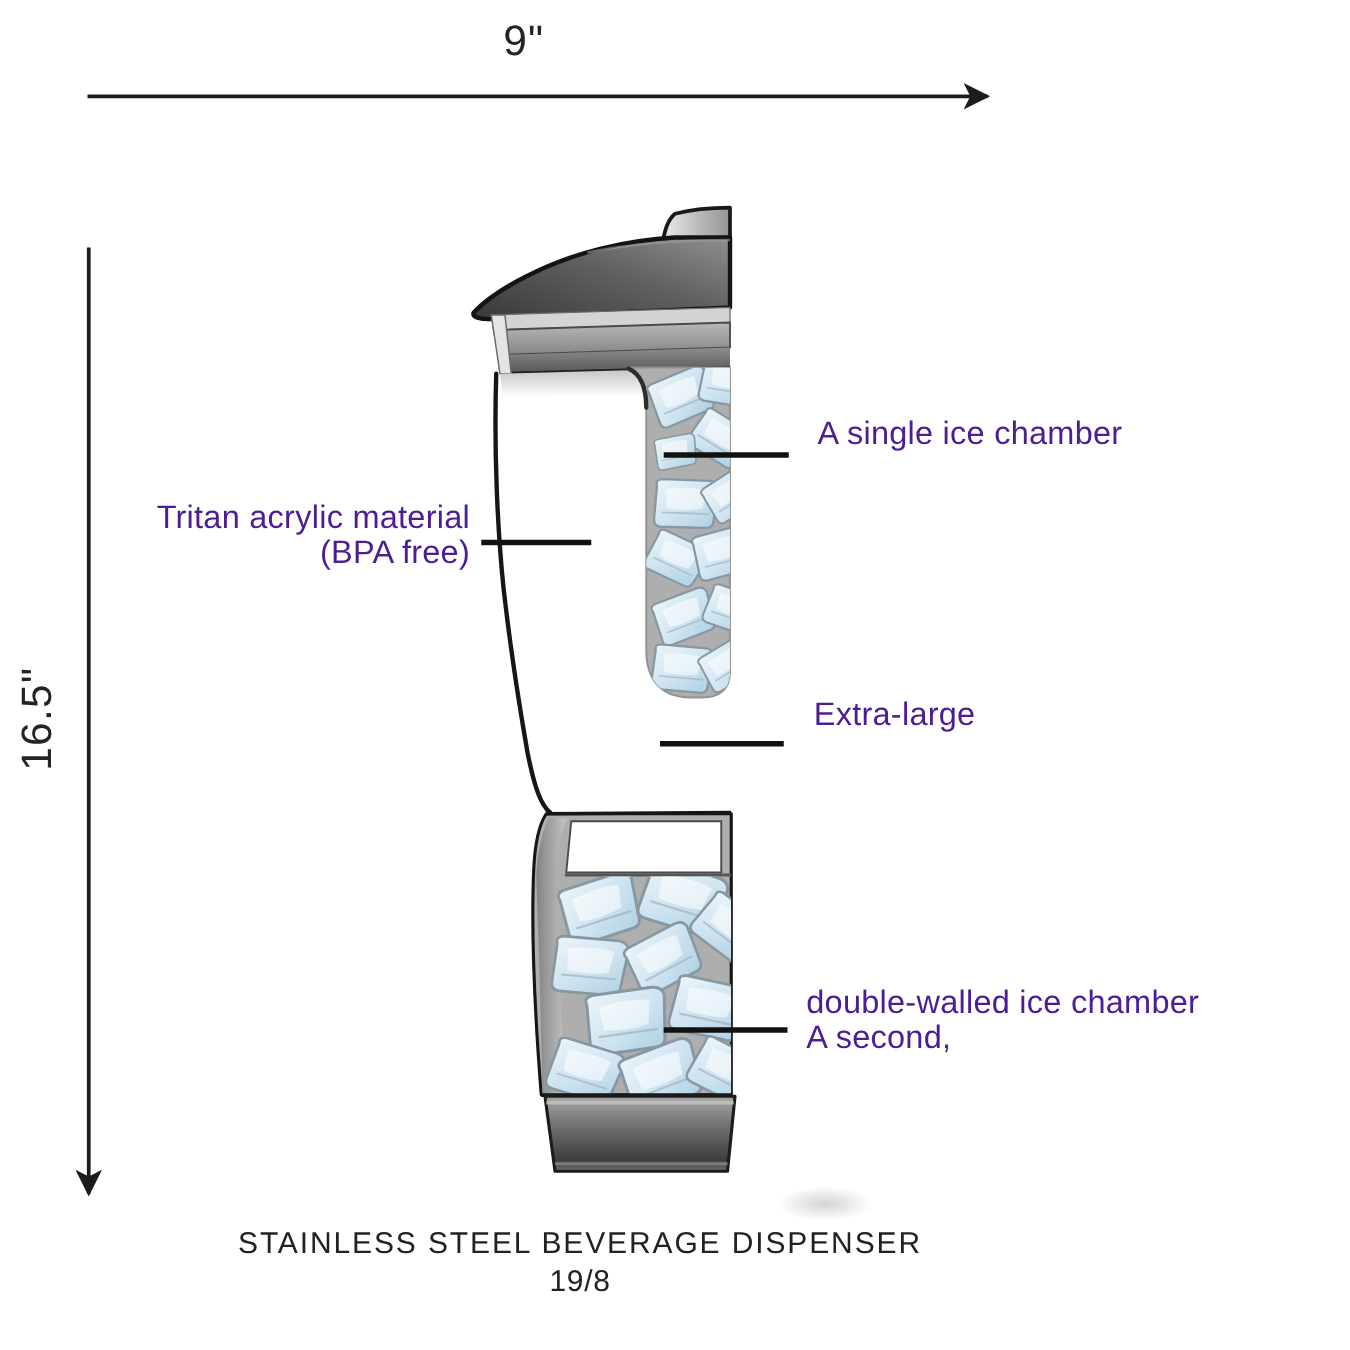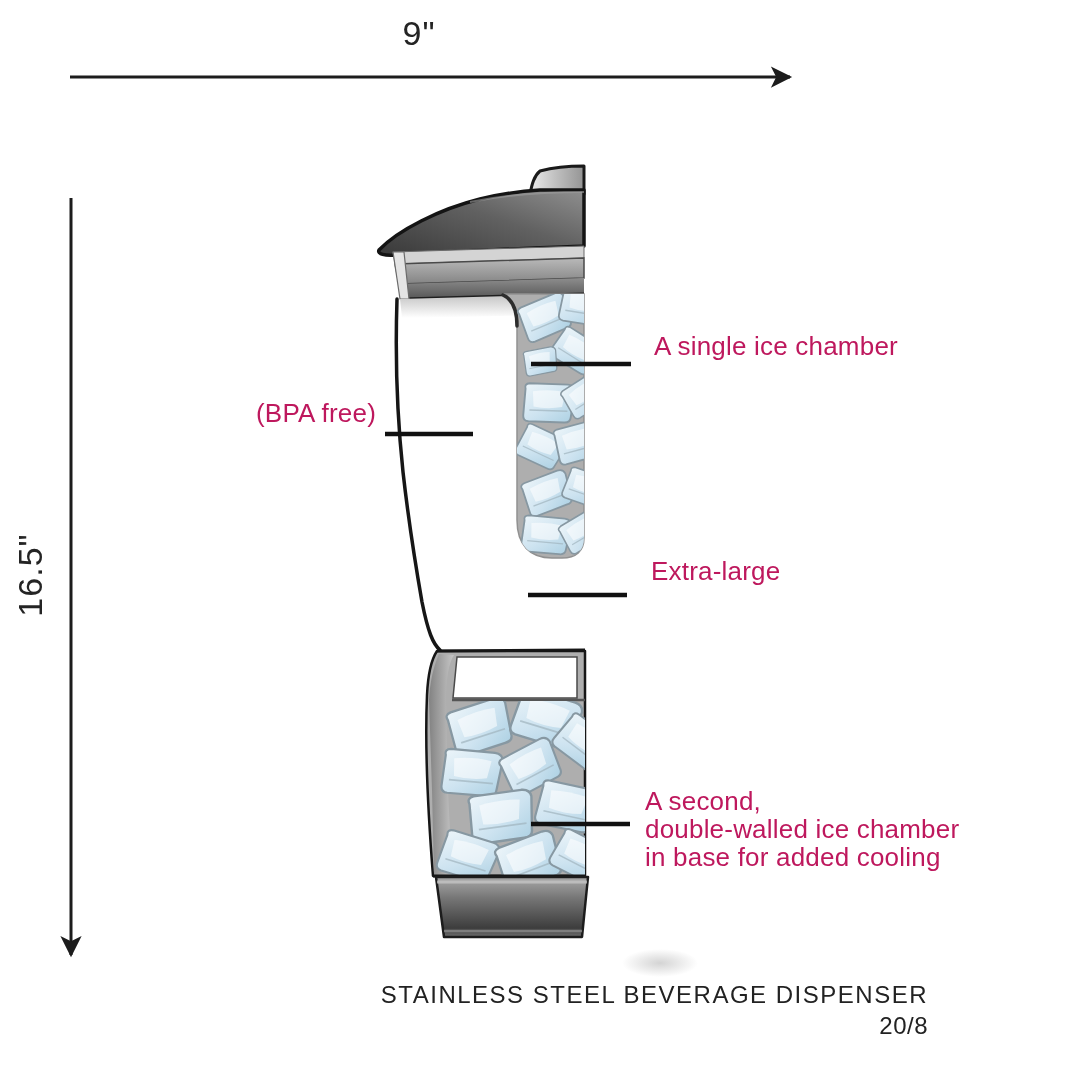--- a/index.html
+++ b/index.html
@@ -4,31 +4,31 @@
 <style>
   html,body{margin:0;padding:0;}
   body{
     width:1080px;height:1080px;position:relative;background:#ffffff;
     font-family:"Liberation Sans","DejaVu Sans",sans-serif;color:#1d1d1d;
     overflow:hidden;
   }
   #art{position:absolute;left:0;top:0;width:1080px;height:1080px;}
   .txt{position:absolute;white-space:nowrap;}
   .dim{font-size:34px;color:#242424;letter-spacing:1px;}
-  .ann{font-size:26px;line-height:28px;color:#be185d;letter-spacing:0.2px;}
+  .ann{font-size:26px;line-height:28px;color:#4c1d95;letter-spacing:0.2px;}
   .ann div{white-space:nowrap;}
   .right{text-align:right;}
   #dim-width{left:369px;top:14px;width:100px;text-align:center;}
   #dim-height{left:-29px;top:555px;width:120px;height:40px;text-align:center;
     transform:rotate(-90deg);}
   #ann-ice-chamber{left:654px;top:332px;}
   #ann-material{left:60px;top:399px;width:316px;}
   #ann-reservoir{left:651px;top:557px;}
   #ann-base-chamber{left:645px;top:787px;}
-  #caption{left:0;top:979px;width:928px;text-align:right;
+  #caption{left:0;top:979px;width:928px;text-align:center;
     font-size:24px;line-height:31px;letter-spacing:1.5px;color:#222;}
   #caption .sub{letter-spacing:0.5px;}
 </style>
 </head>
 <body>
 
 <svg id="art" viewBox="0 0 1080 1080" xmlns="http://www.w3.org/2000/svg">
   <defs>
     <linearGradient id="lidGrad" x1="0" y1="0.9" x2="1" y2="0">
       <stop offset="0" stop-color="#3c3c3c"></stop>
@@ -180,29 +180,29 @@
 
 <div id="dim-width" class="txt dim">9"</div>
 
 <div id="dim-height" class="txt dim">16.5"</div>
 
 <div id="ann-ice-chamber" class="txt ann">
   <div>A single ice chamber</div>
 </div>
 
 <div id="ann-material" class="txt ann right">
+  <div>Tritan acrylic material</div>
   <div>(BPA free)</div>
 </div>
 
 <div id="ann-reservoir" class="txt ann">
   <div>Extra-large</div>
 </div>
 
 <div id="ann-base-chamber" class="txt ann">
+  <div>double-walled ice chamber</div>
   <div>A second,</div>
-  <div>double-walled ice chamber</div>
-  <div>in base for added cooling</div>
 </div>
 
 <div id="caption" class="txt">
   <div>STAINLESS STEEL BEVERAGE DISPENSER</div>
-  <div class="sub">20/8</div>
+  <div class="sub">19/8</div>
 </div>
 
 </body></html>

